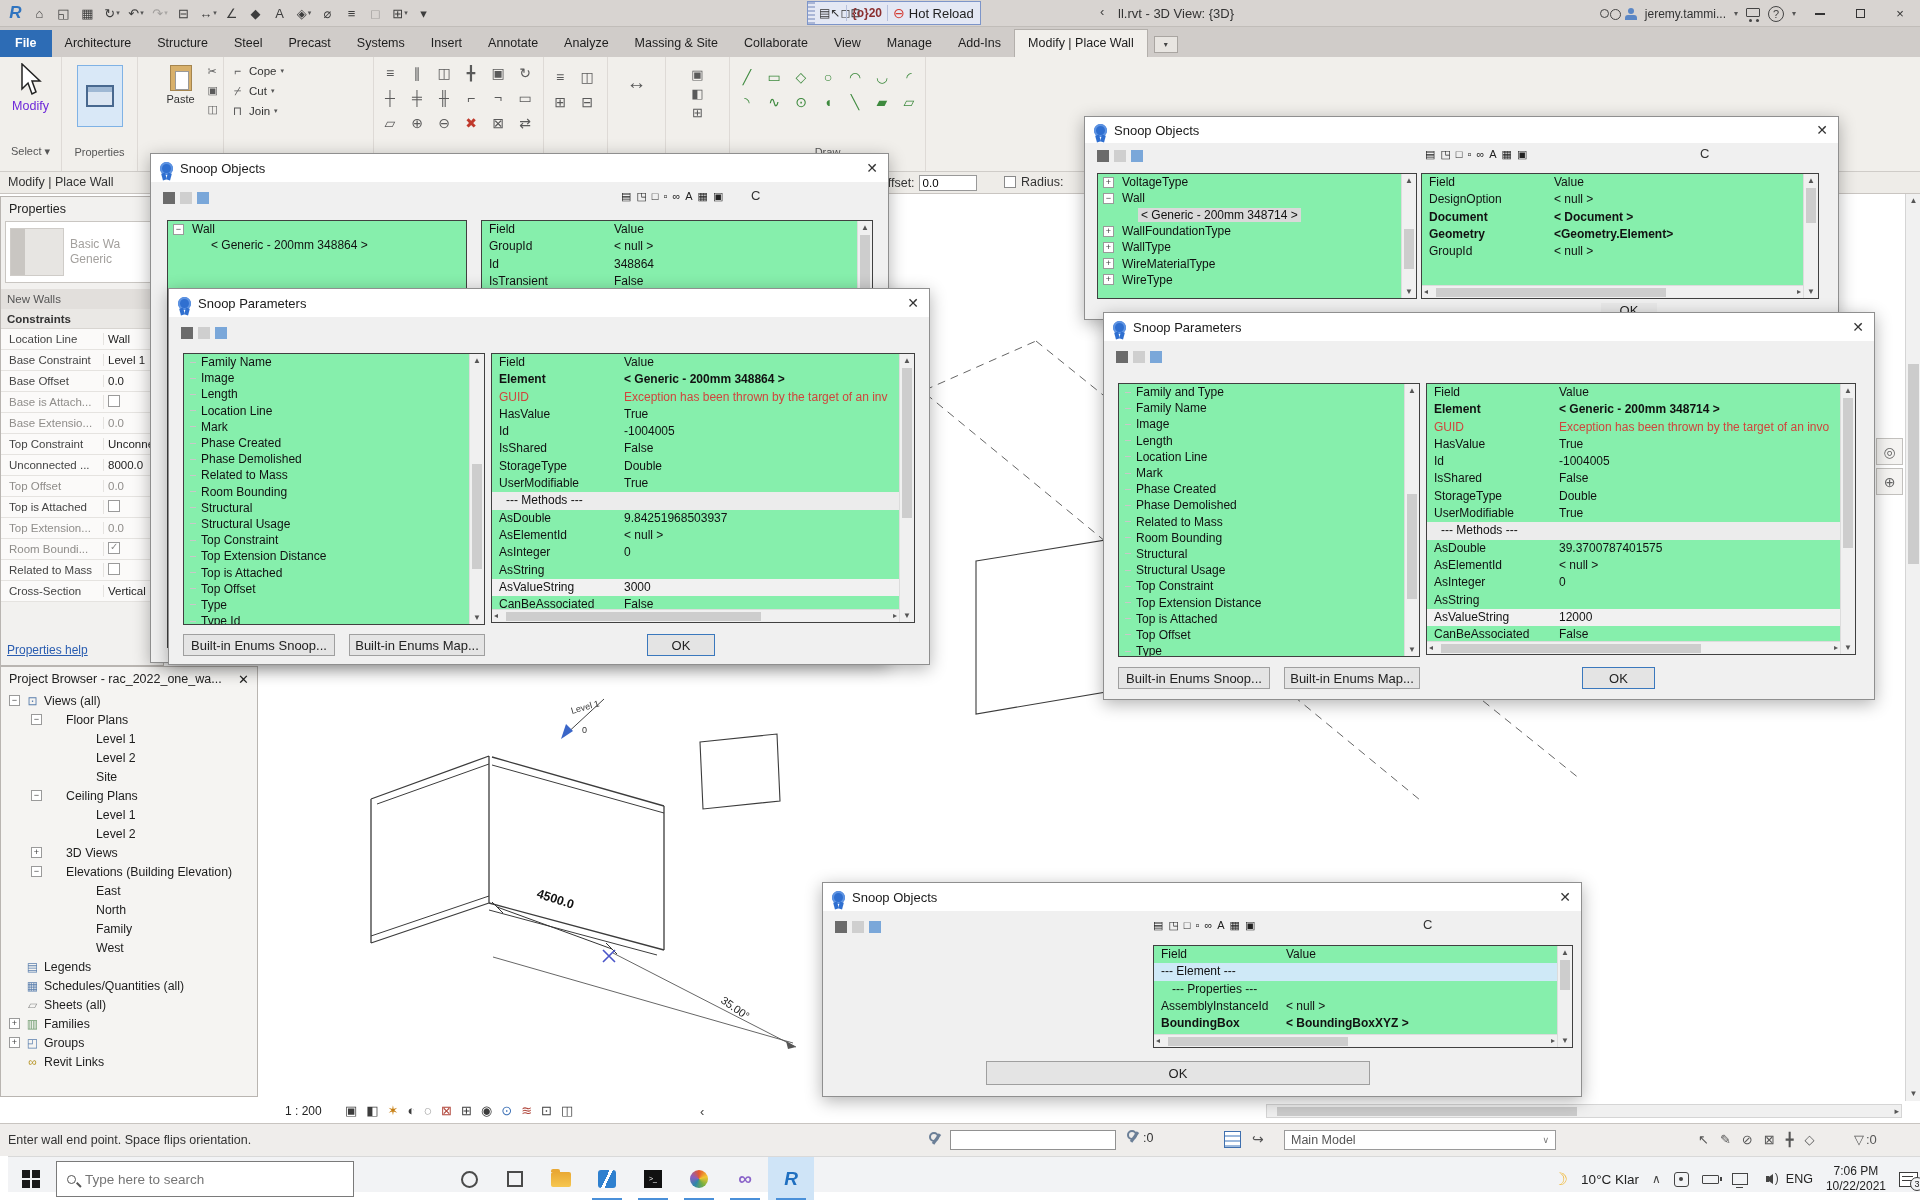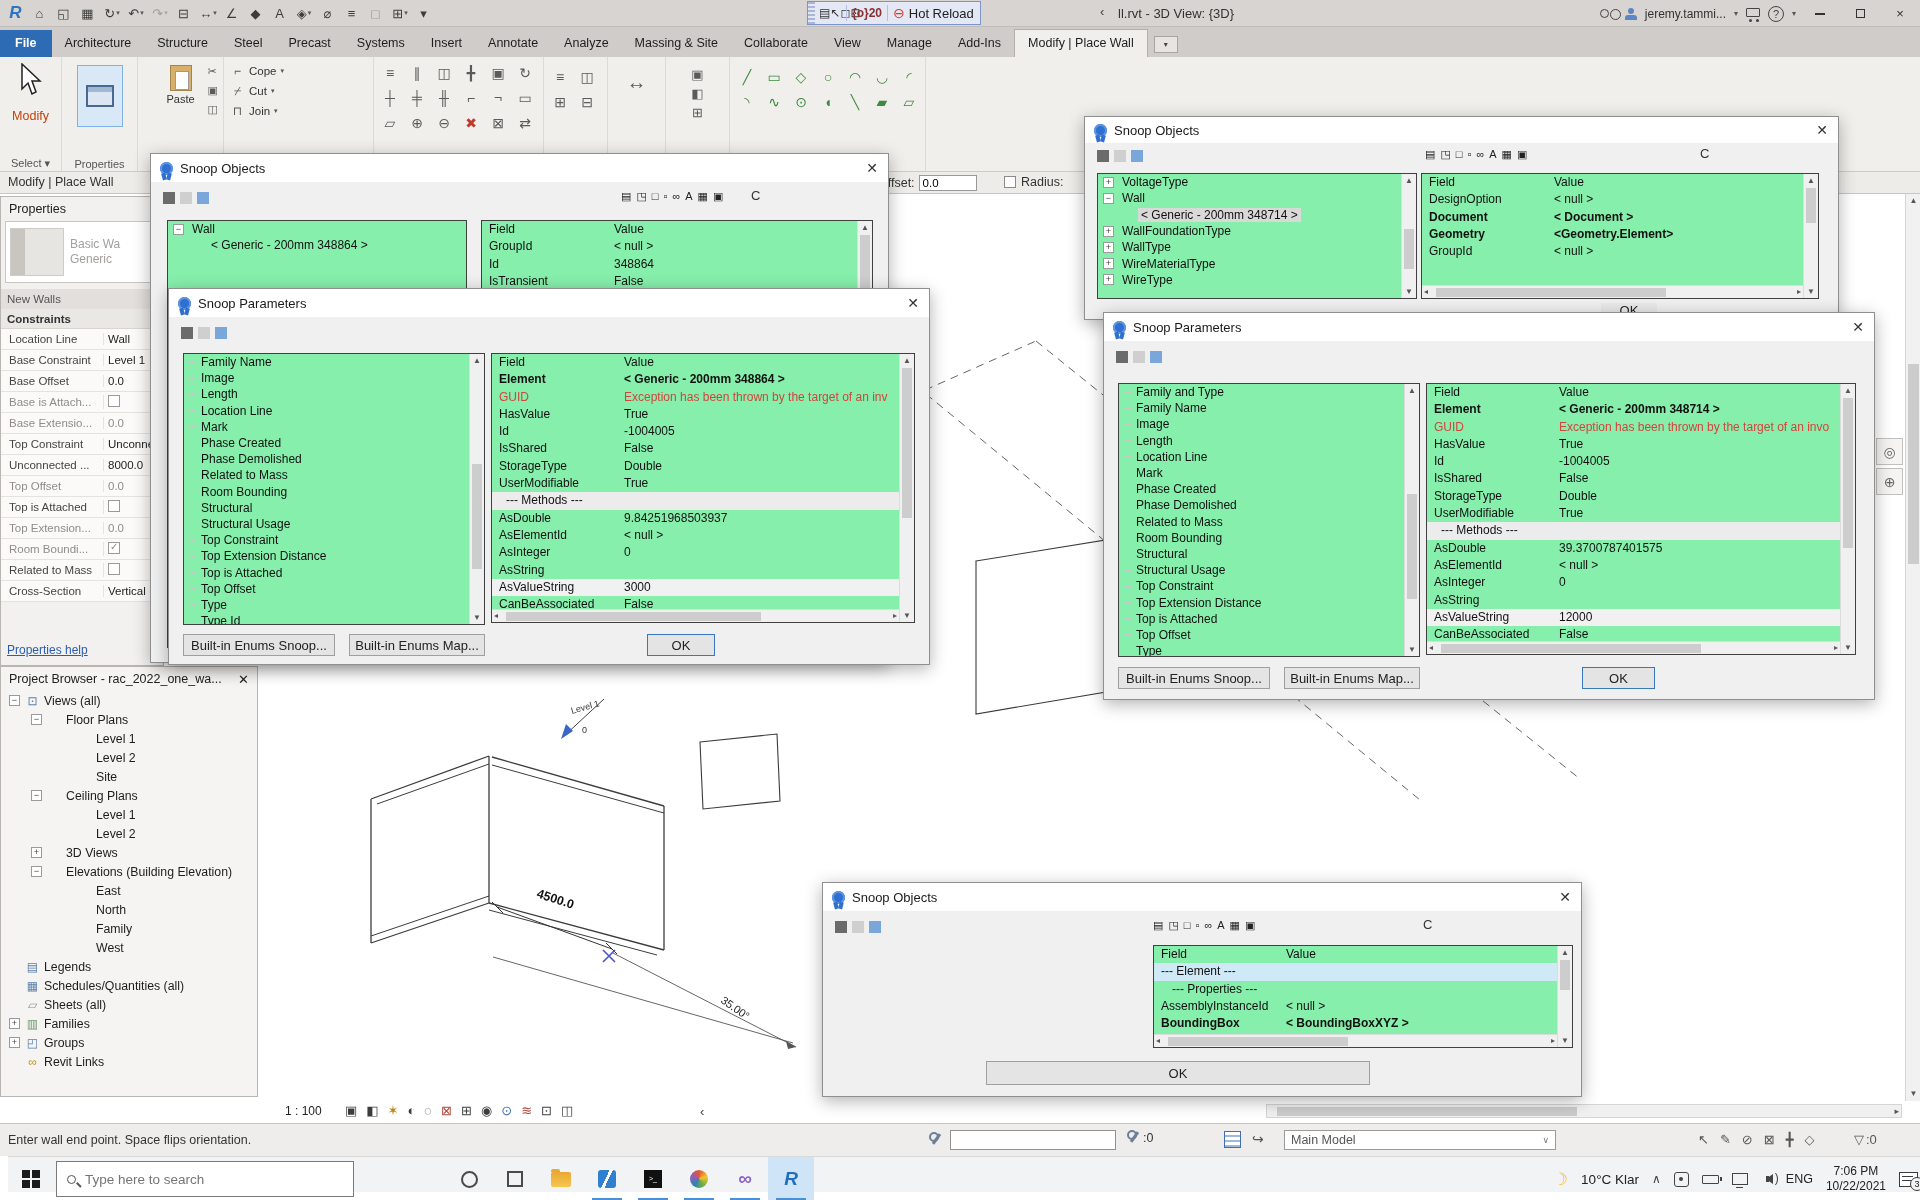--- a/index.html
+++ b/index.html
@@ -36,22 +36,22 @@
 .restbox{width:9px;height:9px;border:1.5px solid #333}
 
 #tabbar{position:absolute;left:0;top:27px;width:1920px;height:30px;background:#d0ccc9;display:flex;align-items:flex-end;z-index:30}
 .rtab{padding:6px 13px 7px;font-size:12.5px;color:#1d1d1d;white-space:nowrap}
 .rtab[data-style="file"]{background:#2d6cb5;color:#fff;font-weight:bold;padding:6px 15px 7px}
 .rtab[data-style="active"]{background:#f1efeb;border:1px solid #b3afab;border-bottom:none}
 .tabdd{width:24px;height:17px;border:1px solid #a9a5a1;background:#e8e5e1;font-size:8px;color:#444;display:flex;align-items:center;justify-content:center;margin:0 0 4px 6px}
 
 #ribbon{position:absolute;left:0;top:57px;width:1920px;height:115px;background:#f1efeb;border-bottom:1px solid #cfccc8;display:flex;z-index:5}
 .rpanel{border-right:1px solid #dedad6;position:relative;padding:4px 4px 16px;flex:none}
-.plabel{position:absolute;bottom:1px;left:0;right:0;text-align:center;font-size:11px;color:#555;white-space:nowrap}
-.mlab{text-align:center;font-size:12.5px;color:#c2410c;margin-top:12px}
+.plabel{position:absolute;bottom:13px;left:0;right:0;text-align:center;font-size:11px;color:#555;white-space:nowrap}
+.mlab{text-align:center;font-size:12.5px;color:#6d28d9;margin-top:2px}
 .bigbtn{width:46px;height:62px;margin:4px auto 0;display:flex;align-items:center;justify-content:center;border:1px solid transparent}
 .bigbtn.sel{background:#d9e8f7;border:1px solid #7fb2e5}
 .props-ic{width:28px;height:22px;border:2px solid #48688f;background:#dce6f2;box-shadow:inset 0 5px 0 #9fb8d4}
 .paste-ic{width:22px;height:26px;background:#d8b06a;border:1px solid #a5854e;position:relative;margin:4px auto 2px}
 .paste-ic::after{content:"";position:absolute;left:4px;top:5px;width:12px;height:17px;background:#fff;border:1px solid #999}
 .plabel2{text-align:center;font-size:11px;color:#333}
 .microcol{position:absolute;right:5px;top:8px;display:flex;flex-direction:column;gap:6px;font-size:11px;color:#5a5a5a}
 .grow{display:flex;align-items:center;height:20px;font-size:11.5px;color:#333;gap:4px;padding-left:2px;white-space:nowrap}
 .grow .gi{font-size:12px;color:#5a5a5a;width:15px;text-align:center}
 .grow .dd{font-size:7px;color:#555}
@@ -555,21 +555,21 @@
   <div class="ar" style="top:0">▲</div>
     <div class="th"></div>
     <div class="ar" style="bottom:0;top:auto">▼</div>
 </div>
 <div id="hscroll">
   <div class="th"></div>
     <div class="ar">▸</div>
 </div>
 
 <div id="viewbar">
-  <span class="scale">1 : 100</span>
+  <span class="scale">1 : 200</span>
   <span class="vicons">
 
   <span>▣</span>
       <span>◧</span>
       <span data-accent="orange">✶</span>
       <span>◐</span>
       <span>◌</span>
       <span data-accent="red">⊠</span>
       <span>⊞</span>
       <span>◉</span>

